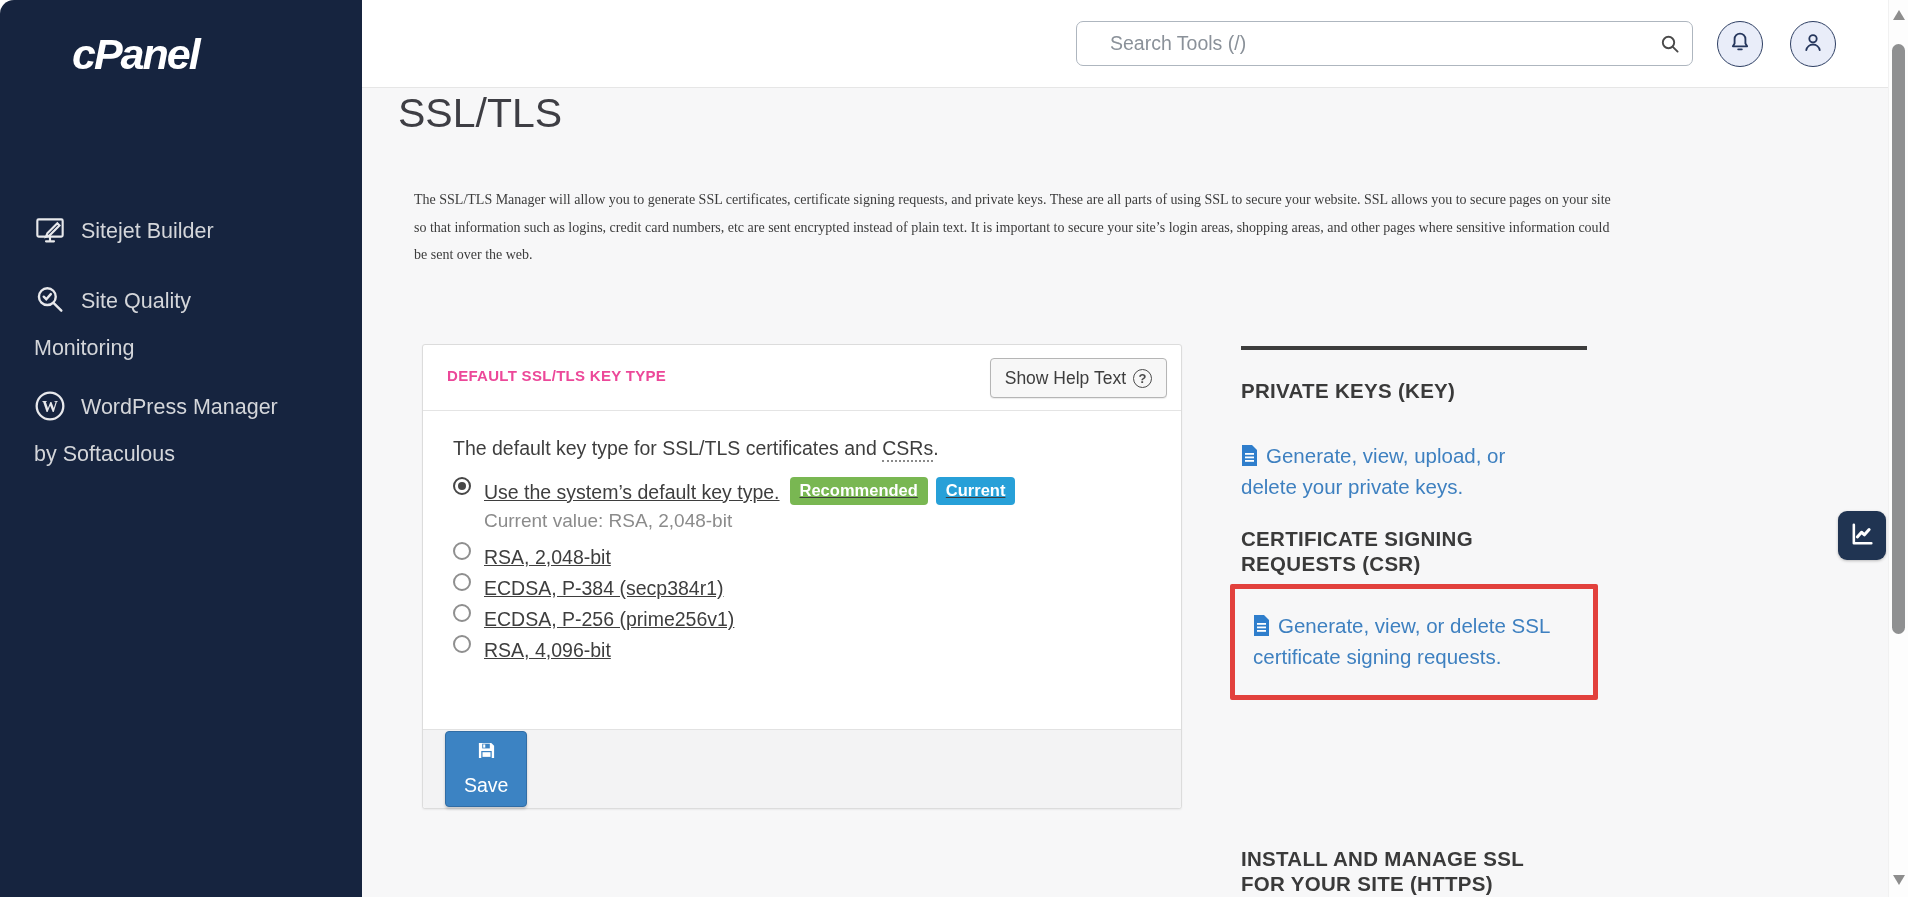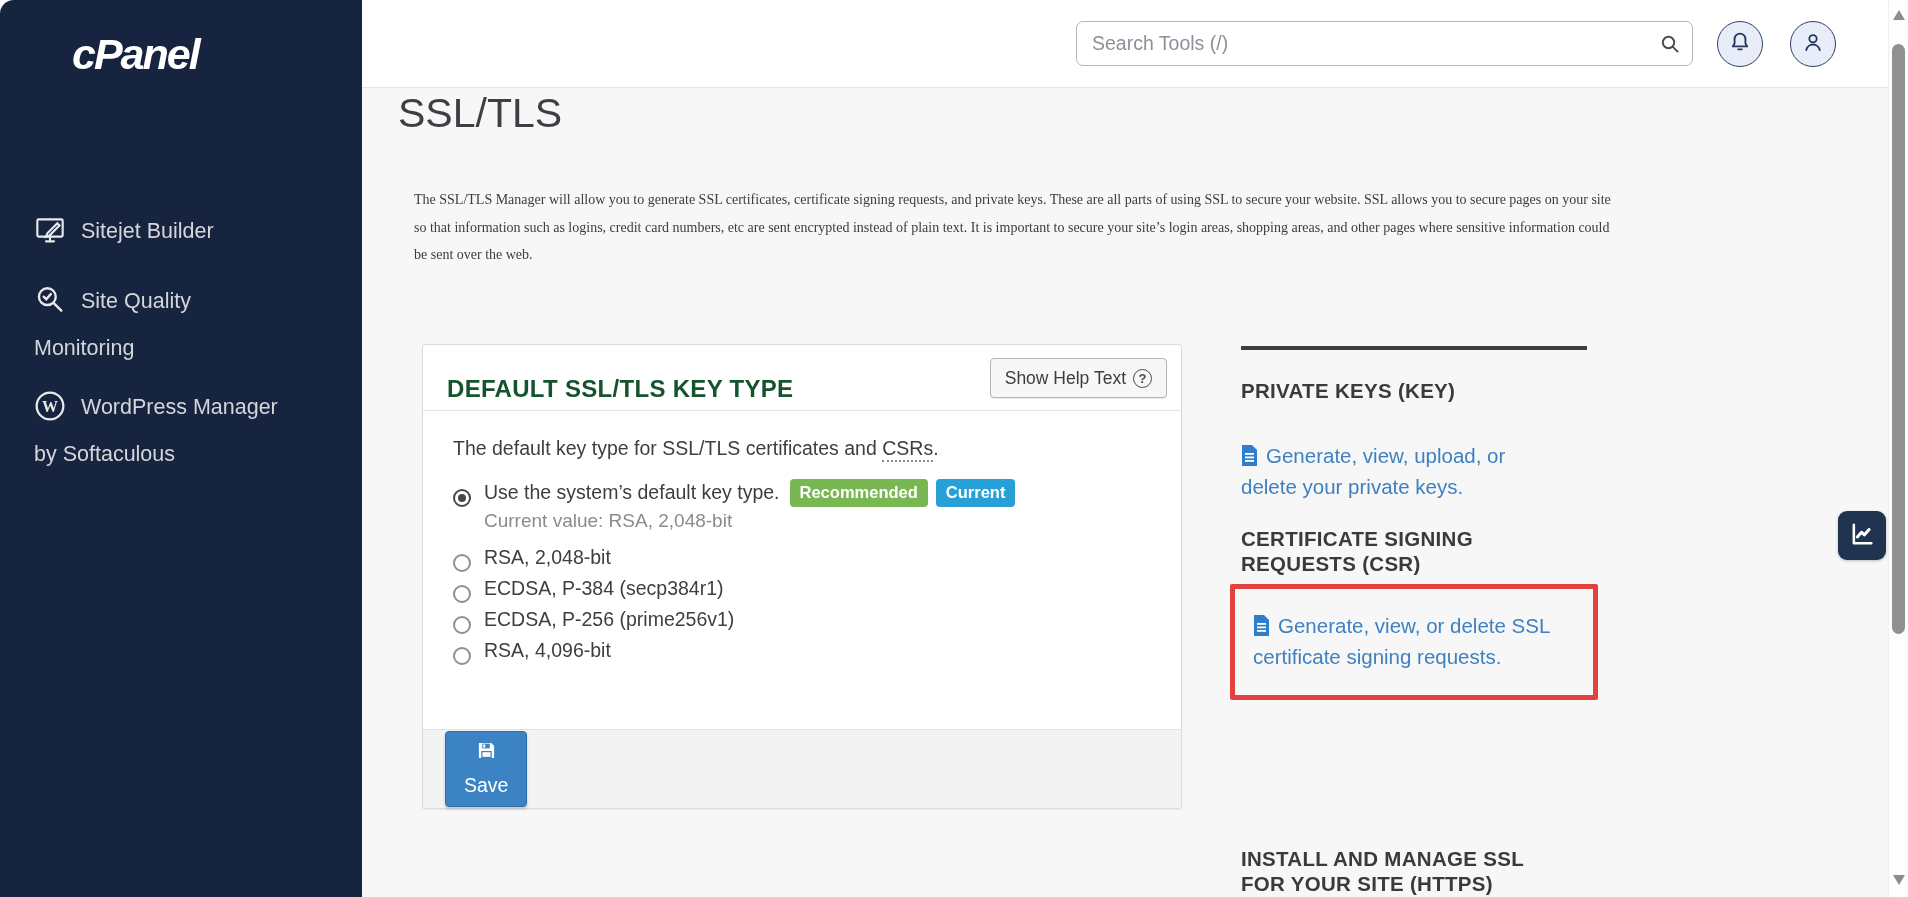--- a/index.html
+++ b/index.html
@@ -18,21 +18,21 @@
   .nav-line2 { display:block; margin-top:20px; }
   .nav-tools    { top:144px; }
   .nav-sitejet  { top:214px; }
   .nav-quality  { top:284px; }
   .nav-wp       { top:390px; }
 
   
   .topbar { position:absolute; left:362px; top:0; width:1526px; height:88px;
             background:#ffffff; border-bottom:1px solid #e6e6e6; }
   .search-wrap { position:absolute; left:714px; top:21px; width:617px; height:45px;
-                 border:1px solid #aeb6bf; border-radius:7px; background:#fff; }
+                 border:1px solid #aeb6bf; border-radius:7px; background:#fff;padding-left:18px; }
   .search-input { width:100%; height:100%; border:none; outline:none; background:transparent;
                   padding:0 44px 0 15px; font-size:19.5px; color:#333;
                   font-family:"Liberation Sans", sans-serif; }
   .search-input::placeholder { color:#8a9199; opacity:1; }
   .search-icon { position:absolute; right:10px; top:10px; width:24px; height:24px; }
   .icon-btn { position:absolute; top:21px; width:46px; height:46px; border-radius:50%;
               background:#e9edf9; border:1.6px solid #2e3f63; display:flex;
               align-items:center; justify-content:center; cursor:pointer; }
   .btn-bell { left:1355px; }
   .btn-user { left:1428px; }
@@ -42,34 +42,34 @@
              background:#f7f7f8; }
   .page-title { position:absolute; left:36px; top:2px; font-size:41px; font-weight:300;
                 color:#3e3e44; }
   .page-desc { position:absolute; left:52px; top:98px; width:1212px; font-size:14px;
                line-height:27.6px; color:#3c3c3c;font-family:Liberation Serif, serif; }
 
   
   .card { position:absolute; left:60px; top:256px; width:760px; background:#fff;
           border:1px solid #dcdcdc; border-radius:3px; box-shadow:0 1px 2px rgba(0,0,0,.06); }
   .card-header { position:relative; height:66px; border-bottom:1px solid #e4e4e4; }
-  .card-title { position:absolute; left:24px; top:22px; font-size:24px; font-weight:bold;
-                color:#14532d; letter-spacing:.3px;margin-top:8px; }
+  .card-title { position:absolute; left:24px; top:22px; font-size:15px; font-weight:bold;
+                color:#ec4899; letter-spacing:.3px; }
   .help-btn { position:absolute; right:14px; top:13px; height:40px; padding:0 14px;
               background:#f7f7f7; border:1px solid #b5b5b5; border-radius:4px;
               font-size:17.5px; color:#3d3d3d; display:flex; align-items:center; gap:7px;
               cursor:pointer; box-shadow:0 1px 1px rgba(0,0,0,.08); }
   .help-q { display:inline-flex; width:19px; height:19px; border:1.7px solid #4b4b4b;
             border-radius:50%; align-items:center; justify-content:center;
             font-size:13px; font-weight:bold; color:#4b4b4b; }
   .card-body { height:318px; padding:26px 30px; }
   .intro { font-size:19.5px; color:#3e3e3e; margin-bottom:17px; }
   .term { border-bottom:2px dotted #8a8a8a; padding-bottom:1px; }
-  .radio-row { display:flex; align-items:flex-end; line-height:30px; margin-bottom:1px;
-               font-size:19.5px; color:#3e3e3e; cursor:pointer; }
+  .radio-row { display:flex; align-items:flex-start; line-height:30px; margin-bottom:1px;
+               font-size:19.5px; color:#3e3e3e; cursor:pointer;text-decoration:underline; }
   .radio { width:18px; height:18px; border-radius:50%; border:2px solid #8f8f8f;
            margin-right:13px; background:#fff; flex:none; position:relative; }
   .radio.checked { border-color:#474747; }
   .radio.checked::after { content:""; position:absolute; left:3px; top:3px; width:8px;
                           height:8px; border-radius:50%; background:#474747; }
   .badge { display:inline-block; margin-left:10px; padding:4px 10px; border-radius:4px;
            color:#fff; font-weight:bold; font-size:16.5px; line-height:1.2; }
   .badge-green { background:#79b752; }
   .badge-blue  { background:#27a0d8; margin-left:8px; }
   .current-line { margin:3px 0 10px 31px; color:#8b8b8b; font-size:19px; }

